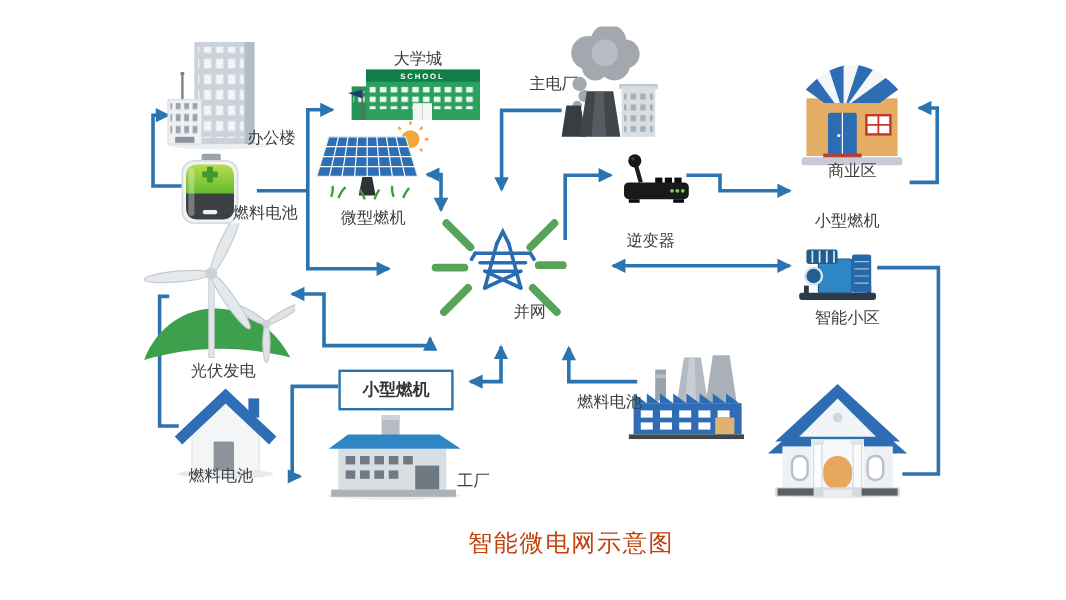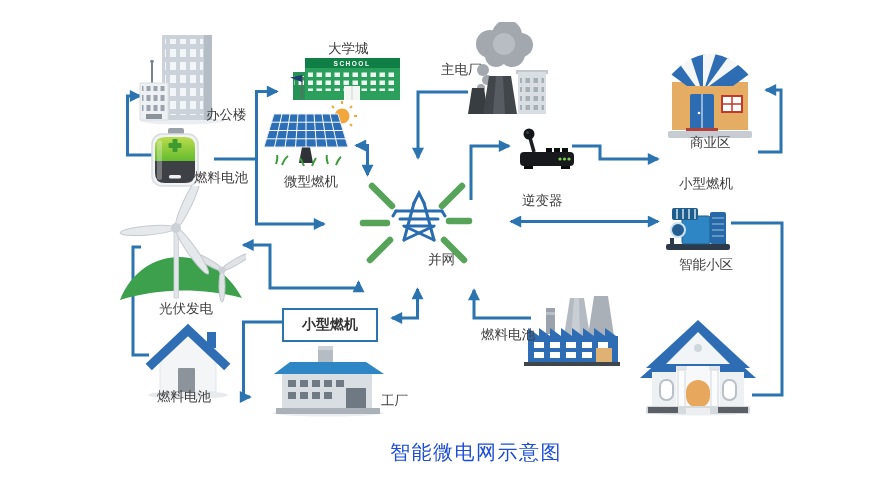--- a/index.html
+++ b/index.html
@@ -4,21 +4,21 @@
 <style>
   html,body{margin:0;padding:0;background:#fff;}
   .canvas{position:relative;width:888px;height:500px;background:#ffffff;overflow:hidden;
           font-family:"Liberation Sans","DejaVu Sans",sans-serif;}
   .edges{position:absolute;left:0;top:0;z-index:1;}
   .node{position:absolute;z-index:2;}
   .lbl{position:absolute;z-index:3;font-size:13.5px;font-weight:400;color:#3e3e3e;white-space:nowrap;}
   .turbine-box{position:absolute;left:282px;top:308px;width:92px;height:30px;border:2.5px solid #2b74b0;
           background:#fff;display:flex;align-items:center;justify-content:center;
           font-size:14px;font-weight:700;color:#333;z-index:2;}
-  .title{position:absolute;left:390px;top:439px;font-size:20px;color:#1d4ed8;letter-spacing:1.5px;z-index:3;}
+  .title{position:absolute;left:390px;top:439px;font-size:20px;color:#c2410c;letter-spacing:1.5px;z-index:3;}
 </style>
 </head>
 <body>
 
 <div class="canvas">
 
   <svg class="edges" width="888" height="500">
     <defs>
       <marker id="ah" viewBox="0 0 10 10" refX="8.5" refY="5" markerWidth="13" markerHeight="12" orient="auto-start-reverse" markerUnits="userSpaceOnUse">
         <path d="M0,0 L10,5 L0,10 Z" fill="#2b74b0"></path>

